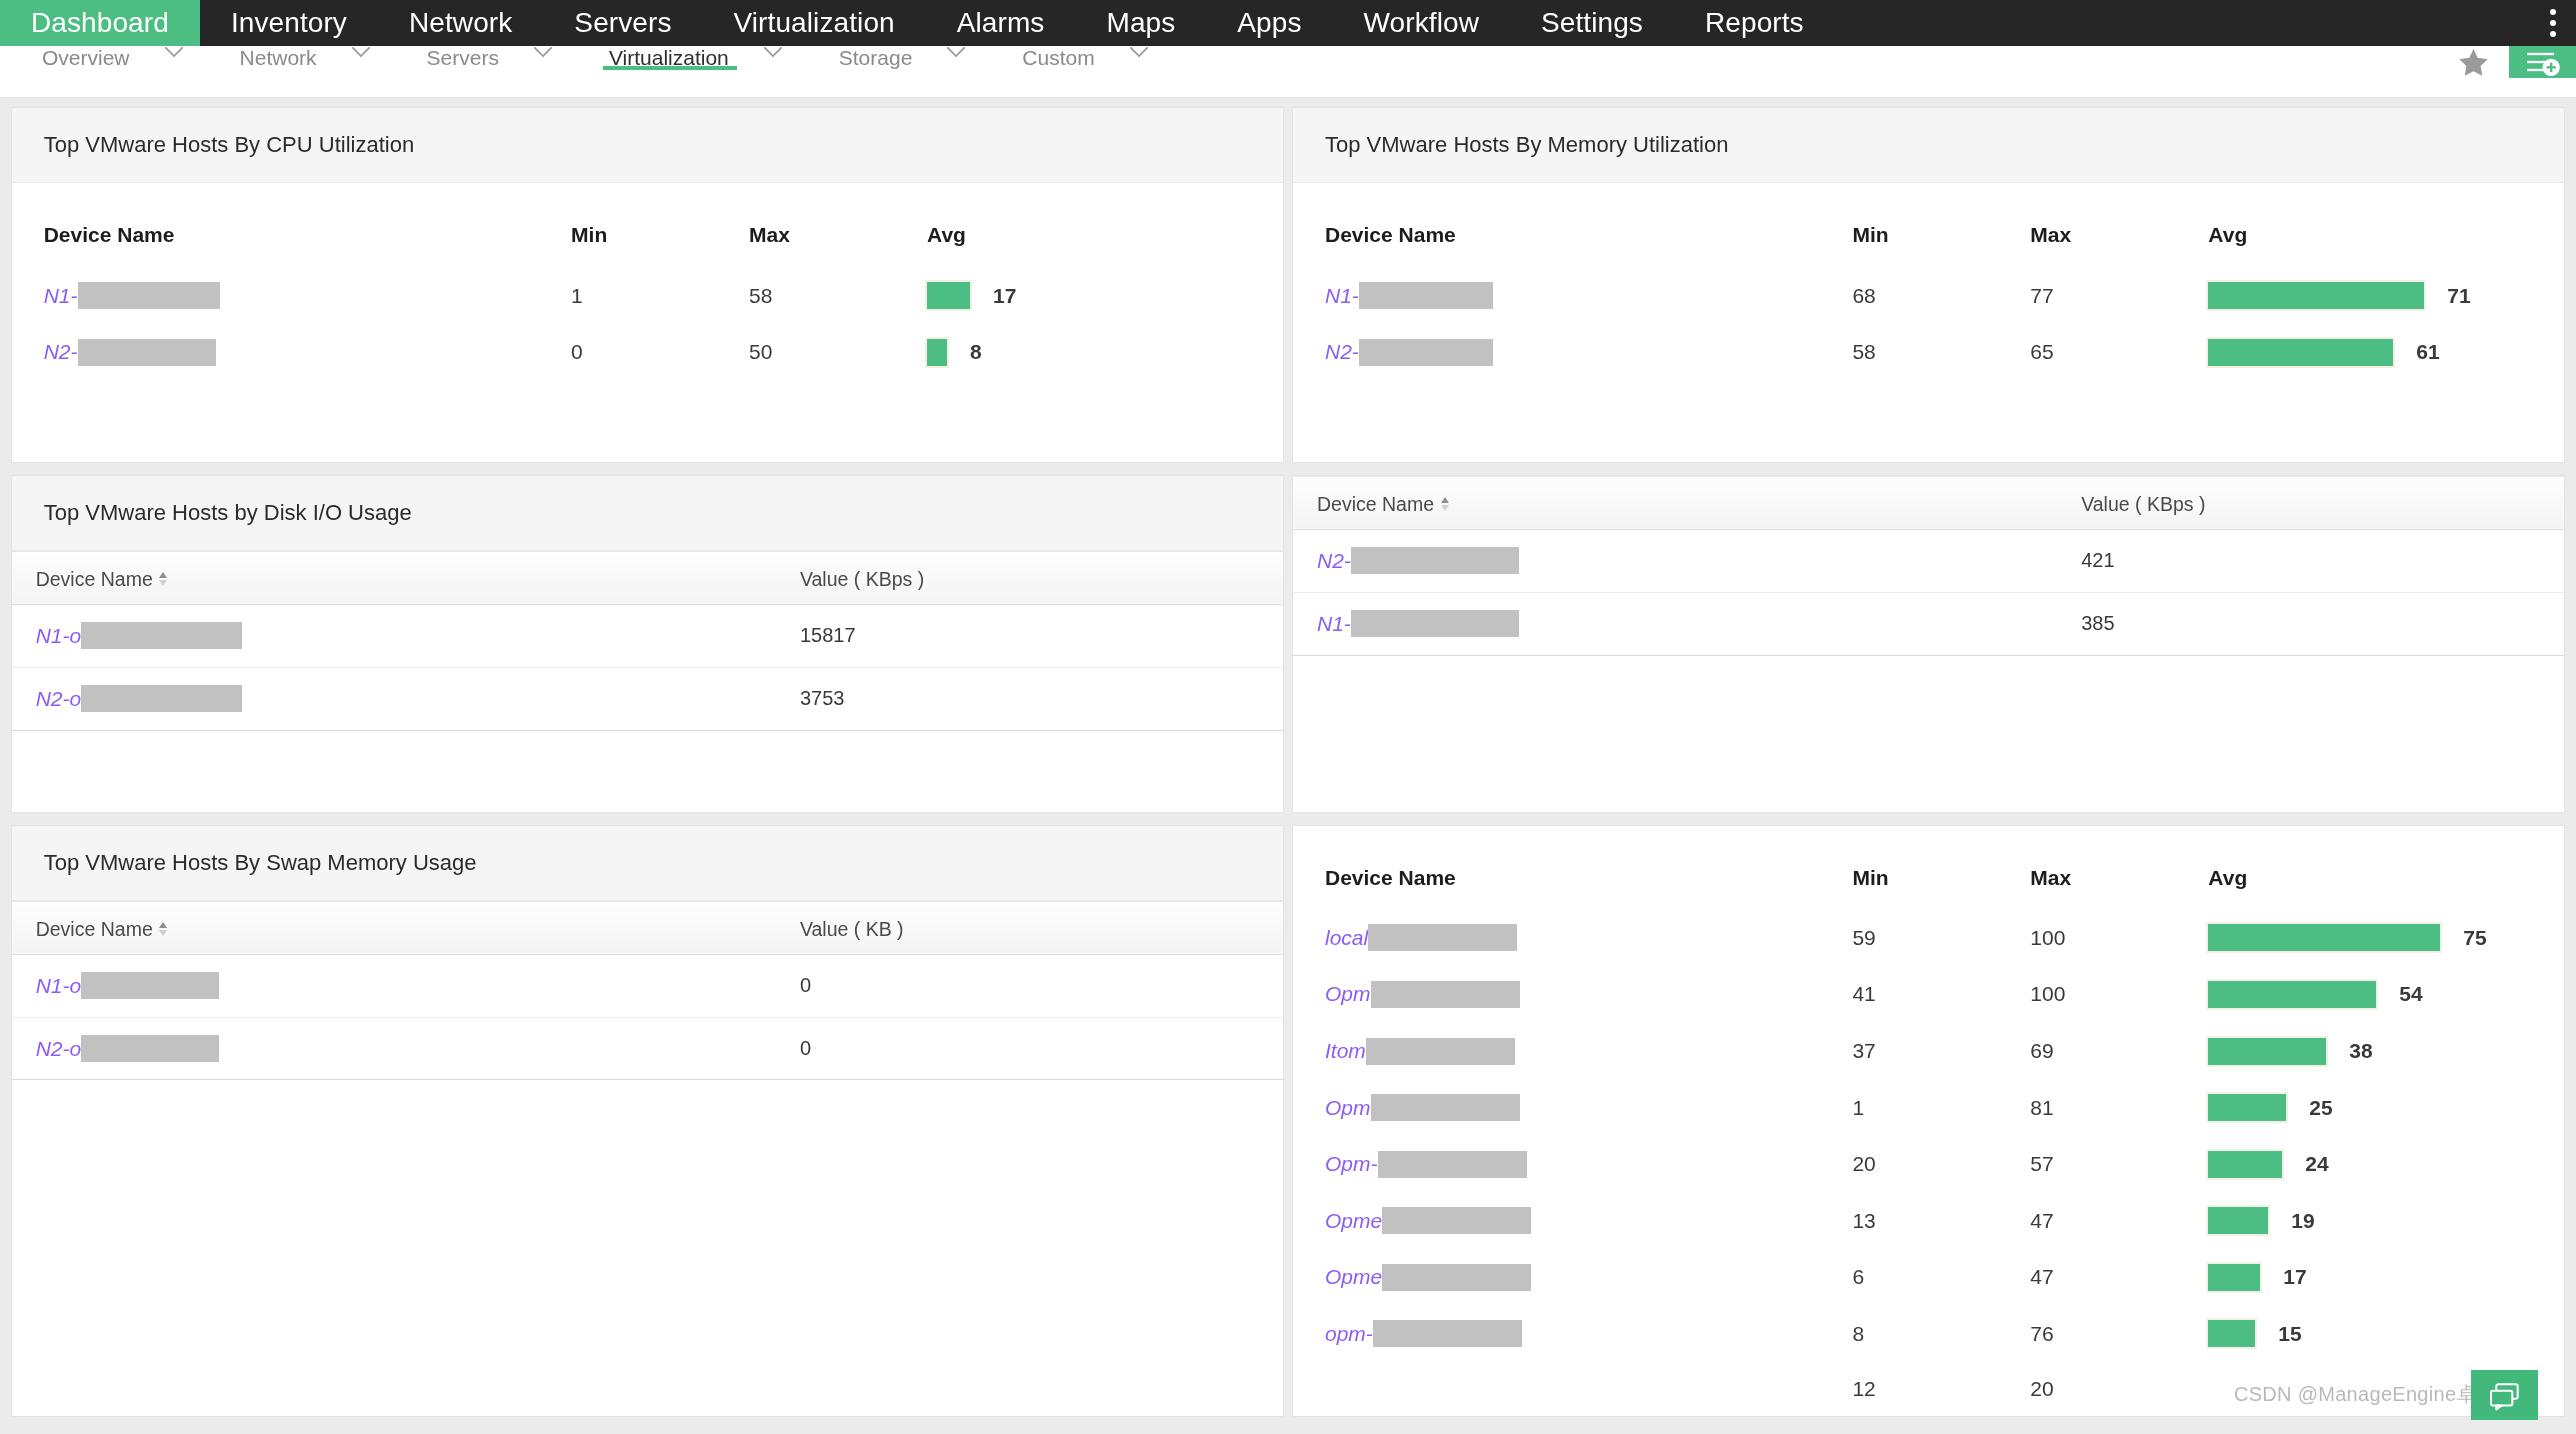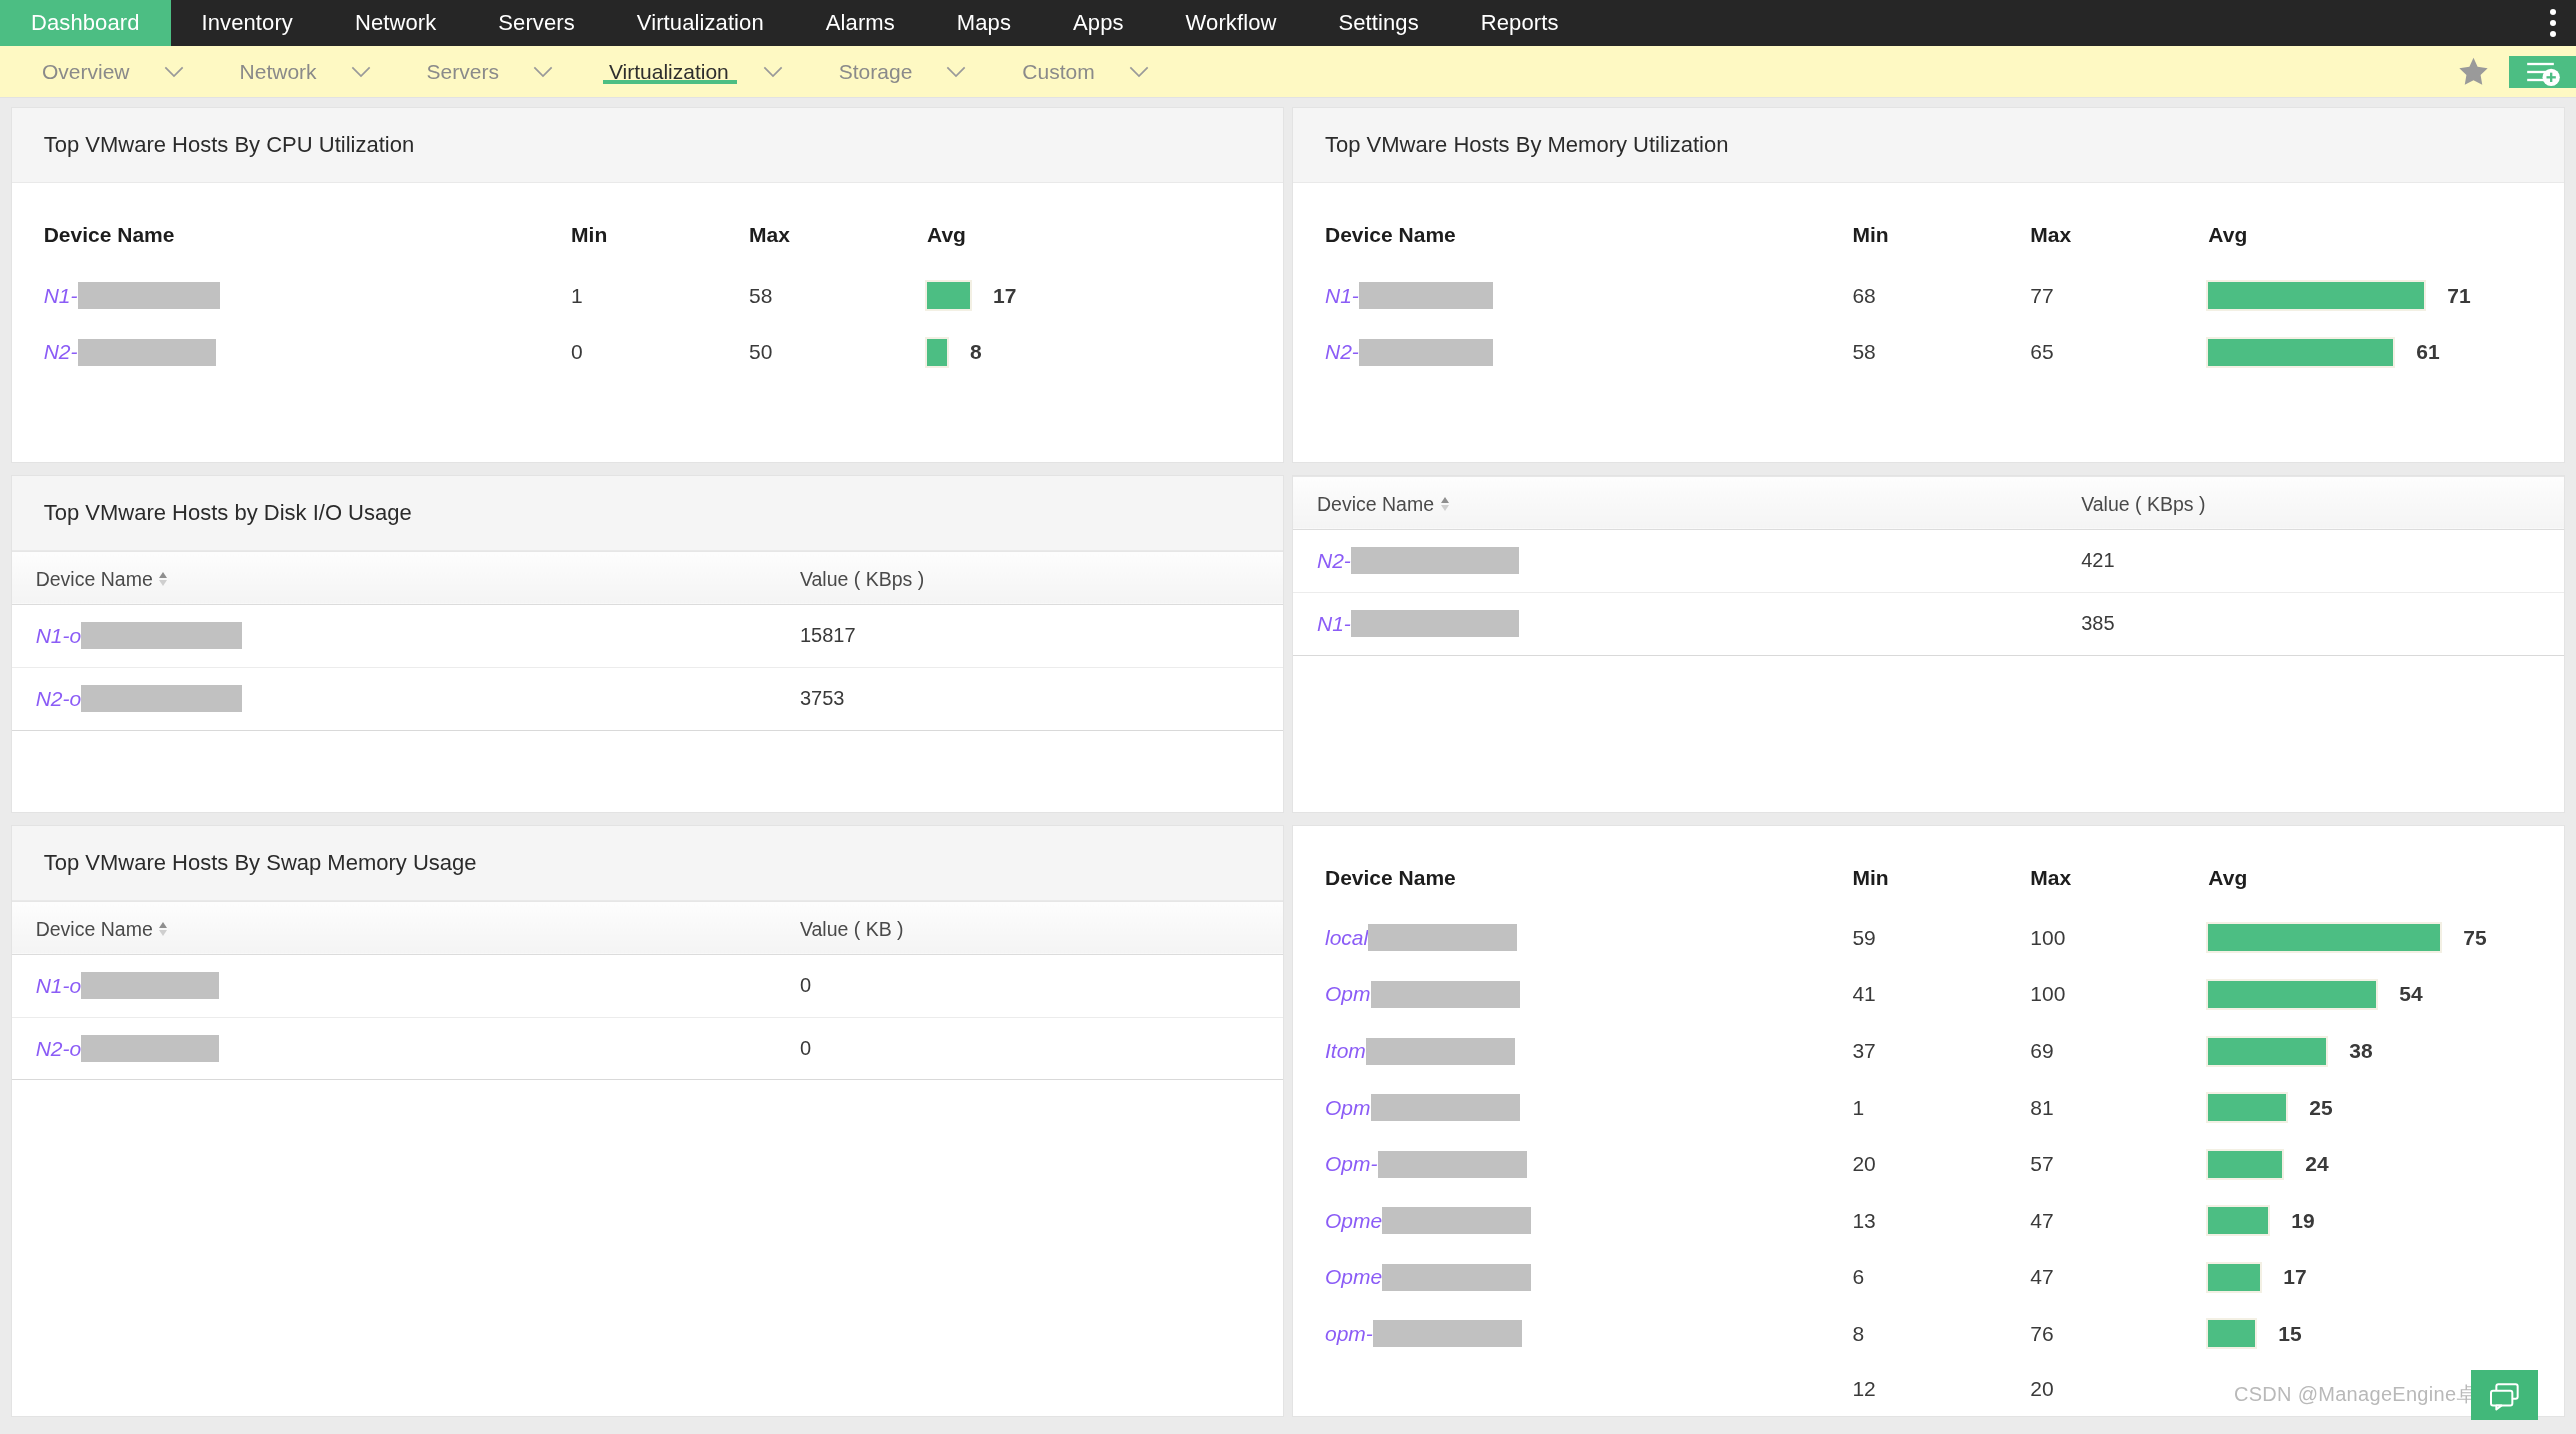--- a/index.html
+++ b/index.html
@@ -13,36 +13,36 @@
 
   
   .topnav {
     height:46px; background:#262626;
     display:flex; align-items:stretch;
     position:relative;
   }
   .topnav-item {
     display:flex; align-items:center; justify-content:center;
     padding:0 31px;
-    color:#ffffff; font-size:22px; letter-spacing:0.1px;
+    color:#ffffff; font-size:28px; letter-spacing:0.1px;
     white-space:nowrap; cursor:pointer;
   }
   .topnav-item.active { background:#4CBE83; }
   .topnav-spacer { flex:1; }
   .kebab {
     width:47px; display:flex; flex-direction:column;
     align-items:center; justify-content:center; gap:4.7px;
     cursor:pointer;
   }
   .kebab span { width:6px; height:6px; border-radius:50%; background:#fff; display:block; }
 
   
   .subnav {
-    height:52px; background:#fef9c3;
-    display:flex; align-items:center;
+    height:52px; background:#ffffff;
+    display:flex; align-items:flex-start;
     border-bottom:0.7px solid #e2e2e2;
     position:relative;
   }
   .subnav-tab {
     position:relative;
     display:flex; align-items:center;
     padding:0 20px 0 42px;
     color:#8a8a8a; font-size:21px; white-space:nowrap; cursor:pointer;
   }
   .subnav-tab.active { color:#2e2e2e; }

